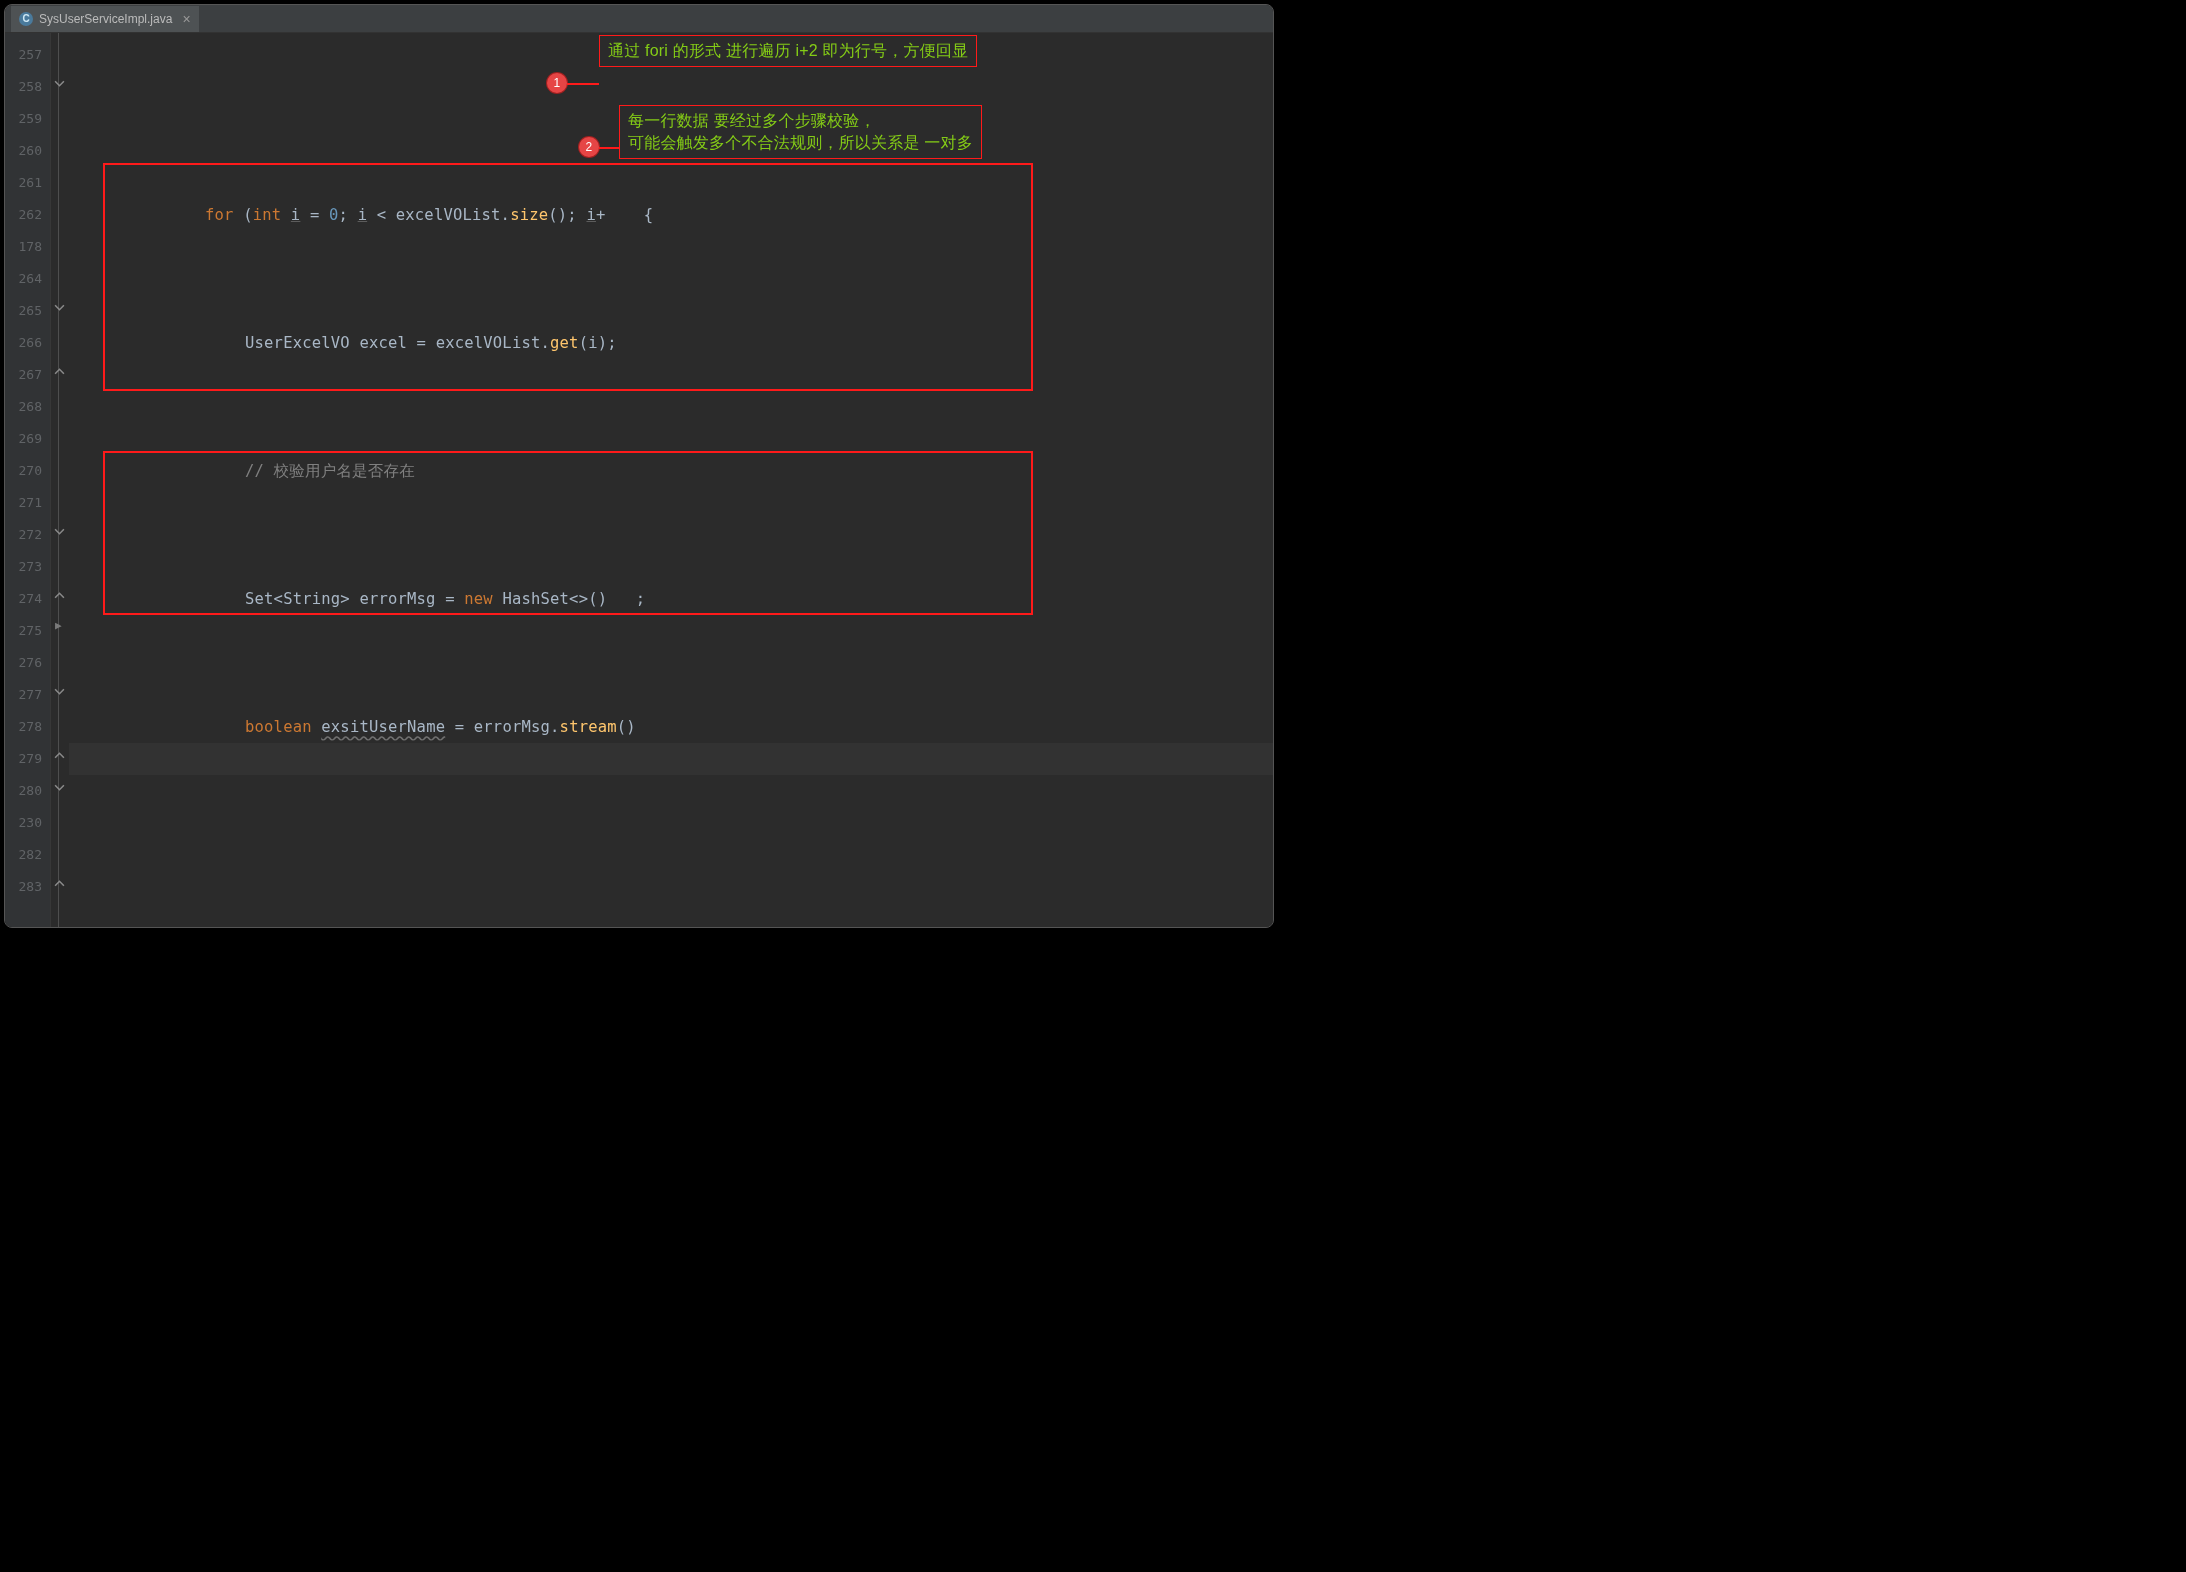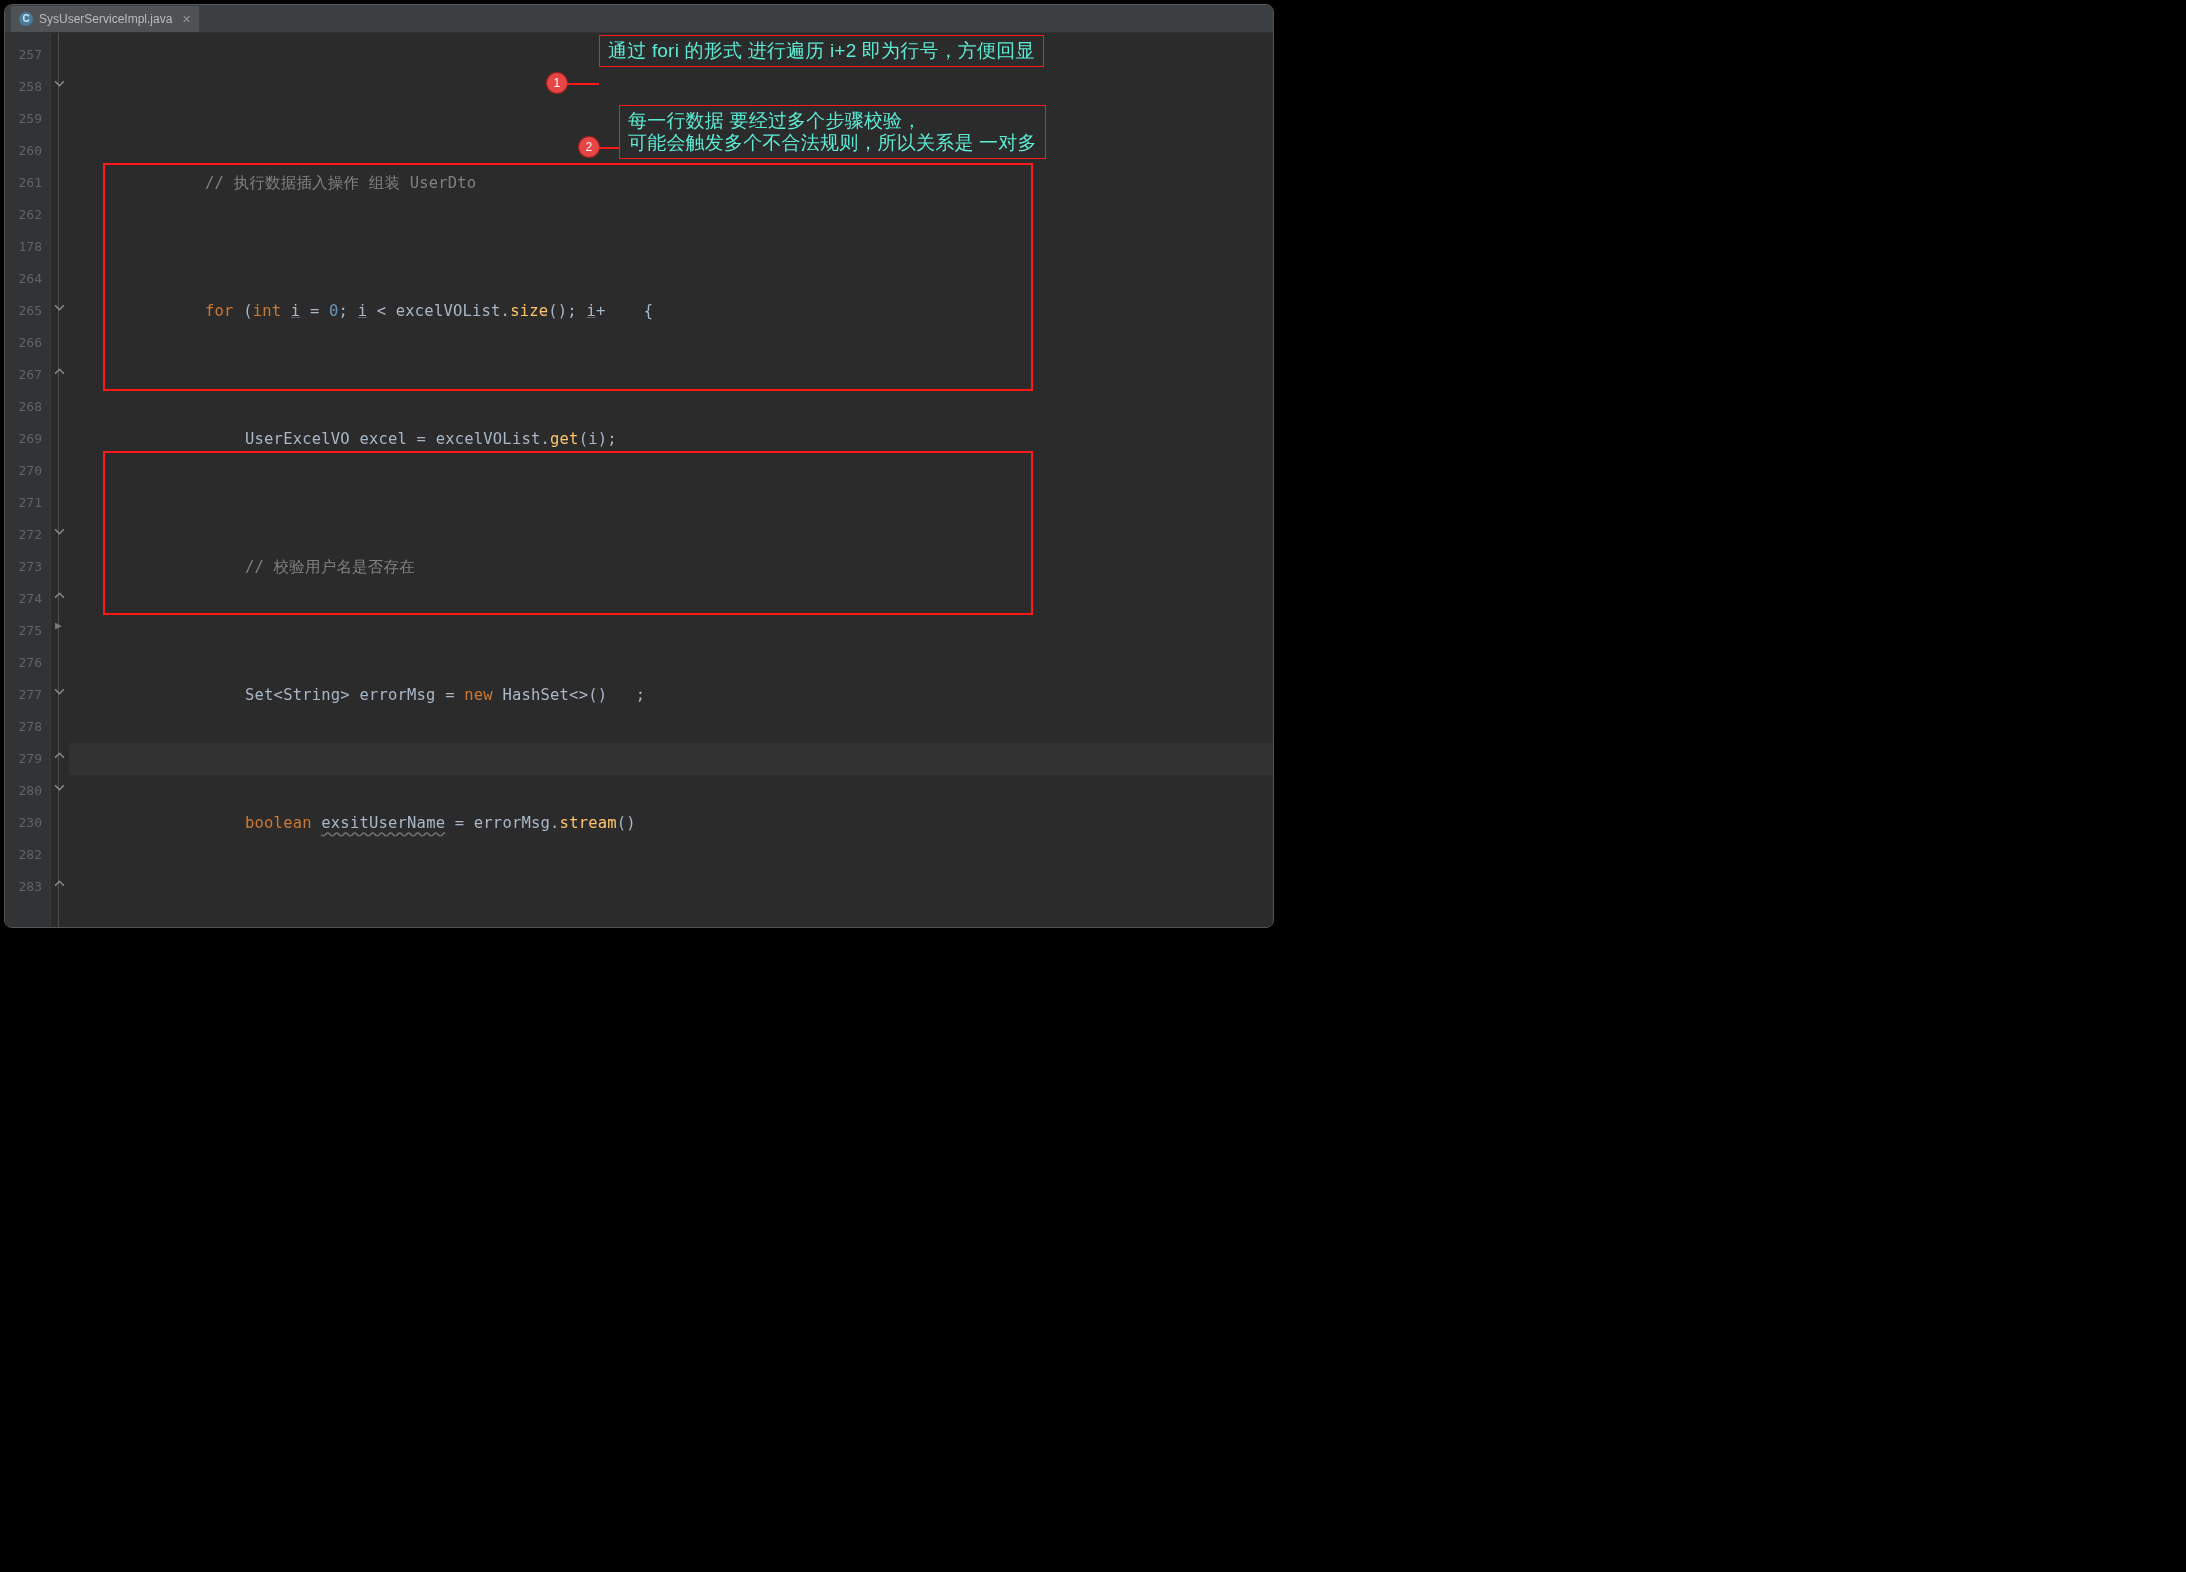--- a/index.html
+++ b/index.html
@@ -117,23 +117,23 @@
 
   
   .redbox {
     position:absolute;
     border: 2px solid #ff1a1a;
     pointer-events:none;
   }
   .note {
     position:absolute;
     border:1px solid #ff1a1a;
-    color:#5eead4;
+    color:#84cc16;
     font-family: "PingFang SC","Microsoft YaHei",sans-serif;
-    font-size:19px;
+    font-size:16px;
     line-height:22px;
     padding:4px 8px;
     background: transparent;
     white-space: nowrap;
   }
   .redline {
     position:absolute;
     background:#ff1a1a;
     height:1.5px;
   }
@@ -243,21 +243,20 @@
       <span class="fold-marker" style="top:844px">
         <svg viewBox="0 0 10 10">
             <path d="M1 7 L5 3 L9 7" fill="none" stroke="#8a8a8a" stroke-width="1.4"></path>
           </svg>
       </span>
     </div>
 
     <div class="code">
       <div class="caret-line-hl"></div>
 
-      <div class="line"><span class="cm">// 执行数据插入操作 组装 UserDto</span></div>
 
       <div class="line"><span class="kw">for</span><span> (</span><span class="kw">int</span> <span class="id-u">i</span><span> = </span><span class="nm">0</span><span>; </span><span class="id-u">i</span><span> &lt; excelVOList.</span><span class="fn">size</span><span>(); </span><span class="id-u">i</span><span>+</span>   <span> {</span></div>
 
       <div class="line" style="padding-left:40px"><span>UserExcelVO excel = excelVOList.</span><span class="fn">get</span><span>(i);</span></div>
 
       <div class="line" style="padding-left:40px"><span class="cm">// 校验用户名是否存在</span></div>
 
       <div class="line" style="padding-left:40px"><span>Set&lt;String&gt; errorMsg = </span><span class="kw">new</span><span> HashSet&lt;&gt;()</span>   <span>;</span></div>
 
       <div class="line" style="padding-left:40px"><span class="kw">boolean</span><span> </span><span class="wavy">exsitUserName</span><span> = errorMsg.</span><span class="fn">stream</span><span>()</span></div>

